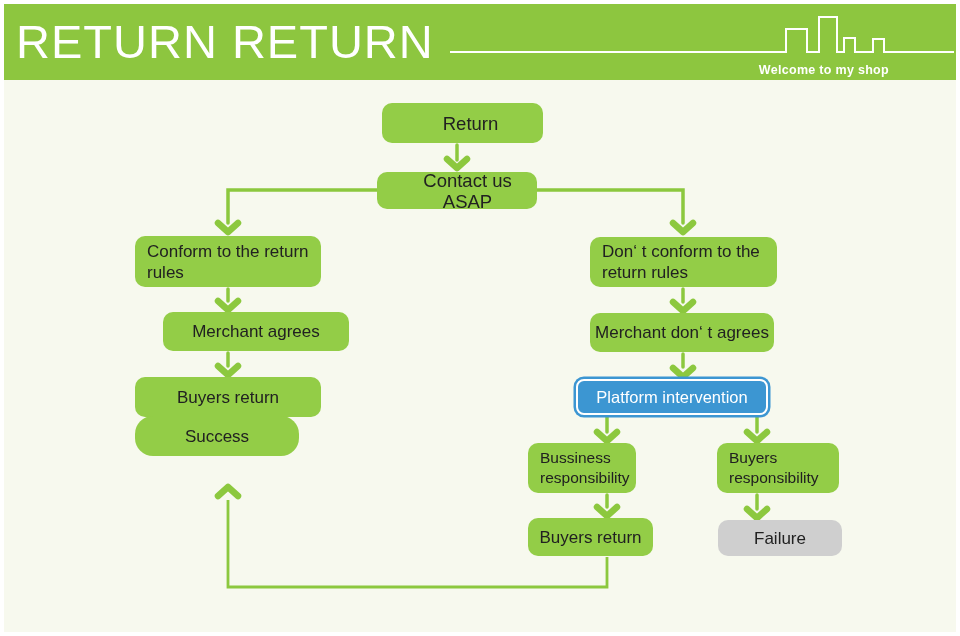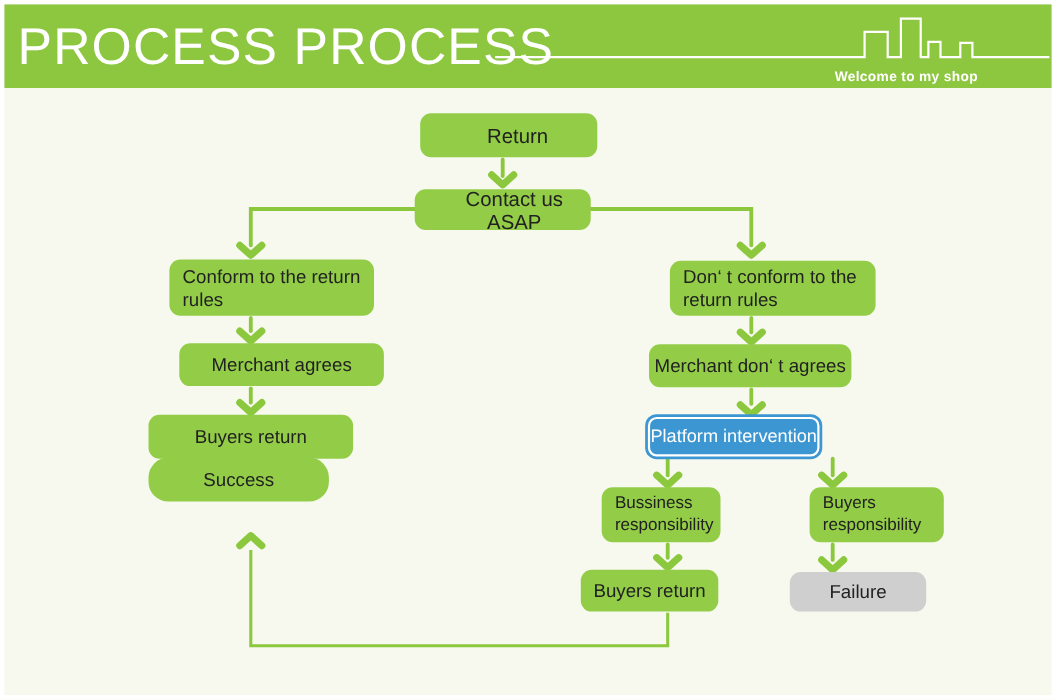--- a/index.html
+++ b/index.html
@@ -29,54 +29,54 @@
   svg.overlay{position:absolute;left:0;top:0;width:960px;height:636px;pointer-events:none;}
   .deco{stroke:var(--white);stroke-width:2;fill:none;}
   .shaft{stroke:var(--connector-green);stroke-width:3.5;fill:none;stroke-linecap:round;stroke-linejoin:miter;}
   .loop{stroke:var(--connector-green);stroke-width:2.8;fill:none;stroke-linecap:butt;stroke-linejoin:miter;}
   .chev{stroke:var(--connector-green);stroke-width:6.5;fill:none;stroke-linecap:round;stroke-linejoin:round;}
   .node{
     position:absolute;display:flex;align-items:center;justify-content:center;
     background:var(--box-green);border-radius:10px;color:var(--text-dark);
     font-size:17px;line-height:21px;text-align:center;
   }
-  .node.left-text{justify-content:flex-start;text-align:left;padding:4px 10px 4px 12px;margin-left:19px;}
+  .node.left-text{justify-content:flex-start;text-align:left;padding:4px 10px 4px 12px;}
   .node.fs-lg{font-size:18.5px;}
   .node.fs-sm{font-size:15.5px;line-height:20px;}
   .node.blue{
     background:var(--highlight-blue);color:var(--white);
     border:2px solid var(--white);border-radius:8px;
     box-shadow:0 0 0 2.5px var(--highlight-blue);
     font-size:16.5px;
   }
   .node.gray{background:var(--gray-box);}
   
   .n-return{left:382px;top:103px;width:161px;height:40px;padding-left:16px;}
   .n-contact{left:377px;top:172px;width:160px;height:37px;padding-left:21px;}
   .n-conform{left:135px;top:236px;width:186px;height:51px;}
   .n-merchant-agrees{left:135px;top:312px;width:186px;height:39px;margin-left:28px;}
   .n-buyers-return-left{left:135px;top:377px;width:186px;height:40px;}
   .n-success{left:135px;top:416px;width:164px;height:40px;border-radius:18px;}
   .n-dont-conform{left:590px;top:237px;width:187px;height:50px;}
   .n-merchant-dont{left:590px;top:313px;width:184px;height:39px;}
-  .n-platform{left:589px;top:379px;width:156px;height:36px;text-align:right;}
+  .n-platform{left:576px;top:379px;width:192px;height:36px;text-align:right;}
   .n-bussiness{left:528px;top:443px;width:108px;height:50px;}
   .n-buyers-resp{left:717px;top:443px;width:122px;height:50px;}
   .n-buyers-return-right{left:528px;top:518px;width:125px;height:38px;}
   .n-failure{left:718px;top:520px;width:124px;height:36px;}
 </style>
 </head>
 <body>
 
 <div class="page">
 
   <div class="canvas"></div>
 
   <div class="header">
-    <div class="title">PROCESS PROCESS</div>
+    <div class="title">RETURN RETURN</div>
     <div class="tagline">Welcome to my shop</div>
   </div>
 
   <svg class="overlay" viewBox="0 0 960 636">
 
     <path class="deco" d="M450,52 H786 V29 H807 V52 H819 V17 H837 V52 H844 V38 H855 V52 H873 V39 H884 V52 H954"></path>
 
     <path class="shaft" d="M457,145 V160"></path>
     <path class="shaft" d="M378,190 H228 V223"></path>
     <path class="shaft" d="M536,190 H683 V223"></path>

